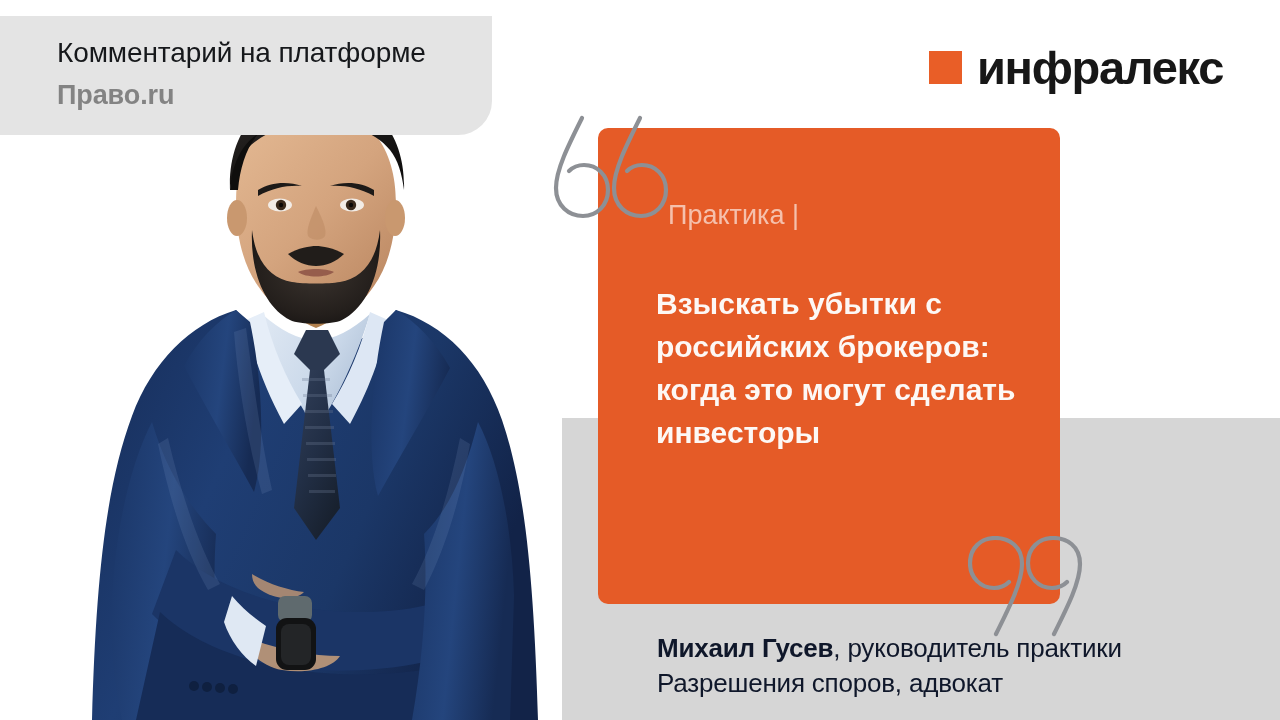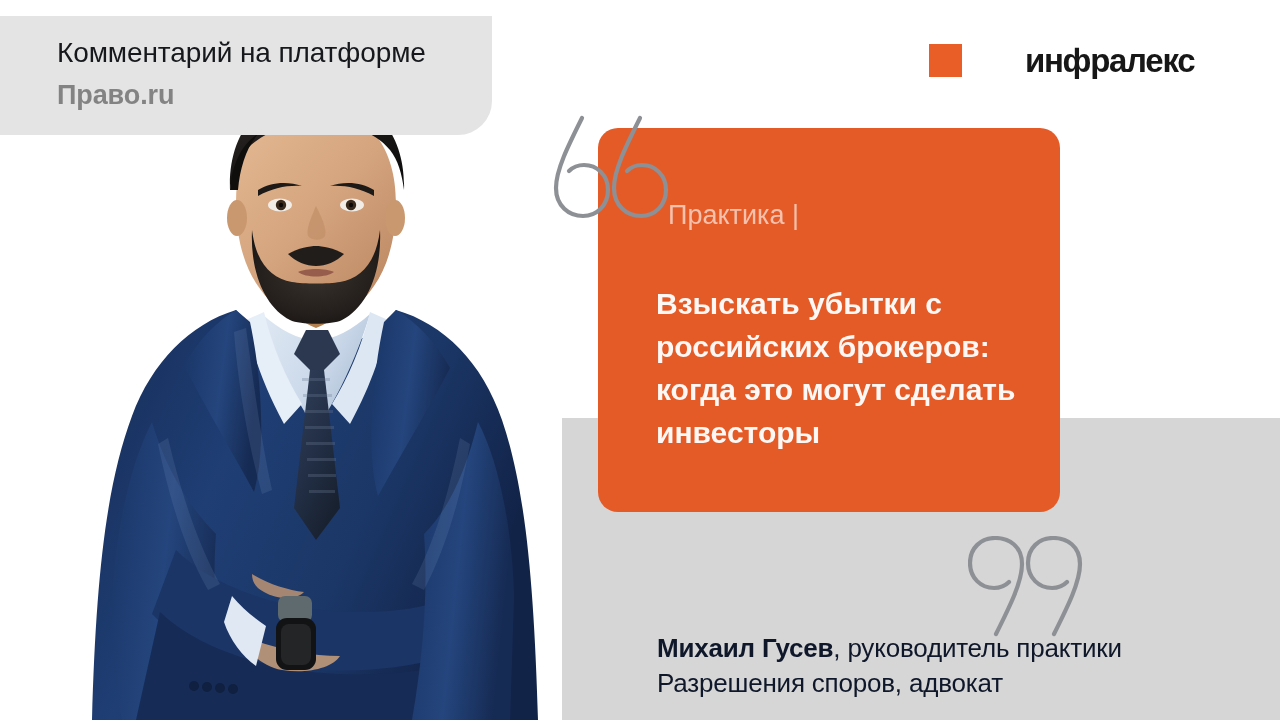--- a/index.html
+++ b/index.html
@@ -65,45 +65,44 @@
     align-items:center;
     gap:15px;
     z-index:30;
   }
   .logo-mark {
     width:33px; height:33px;
     background:#e95e27;
     flex:none;
   }
   .logo-word {
-    font-size:33px;
+    font-size:47px;
     font-weight:700;
     color:#171717;
     letter-spacing:-1.3px;
     line-height:1;
     white-space:nowrap;
-    margin-left:48px;
   }
 
   
   .portrait {
     position:absolute;
     left:40px; top:78px;
     width:540px; height:642px;
     z-index:14;
   }
   .portrait svg { display:block; width:100%; height:100%; }
 
   
   .quote-card {
     position:absolute;
     left:598px; top:128px;
-    width:462px; height:384px;
+    width:462px; height:476px;
     background:#e55b27;
-    border-radius:20px;
+    border-radius:10px;
     z-index:16;
   }
   .quote-kicker {
     position:absolute;
     left:70px; top:72px;
     font-size:27px;
     font-weight:400;
     color:rgba(255,255,255,0.62);
     white-space:nowrap;
   }

